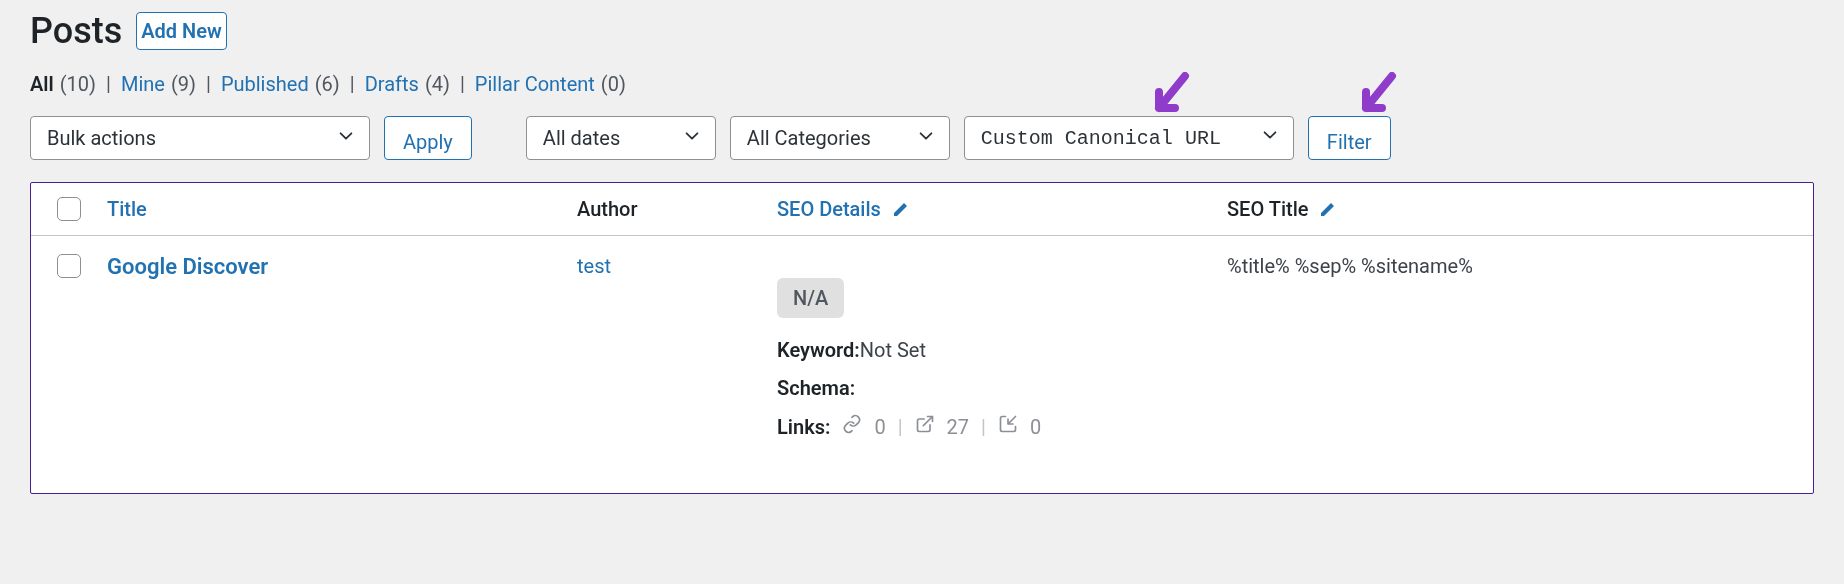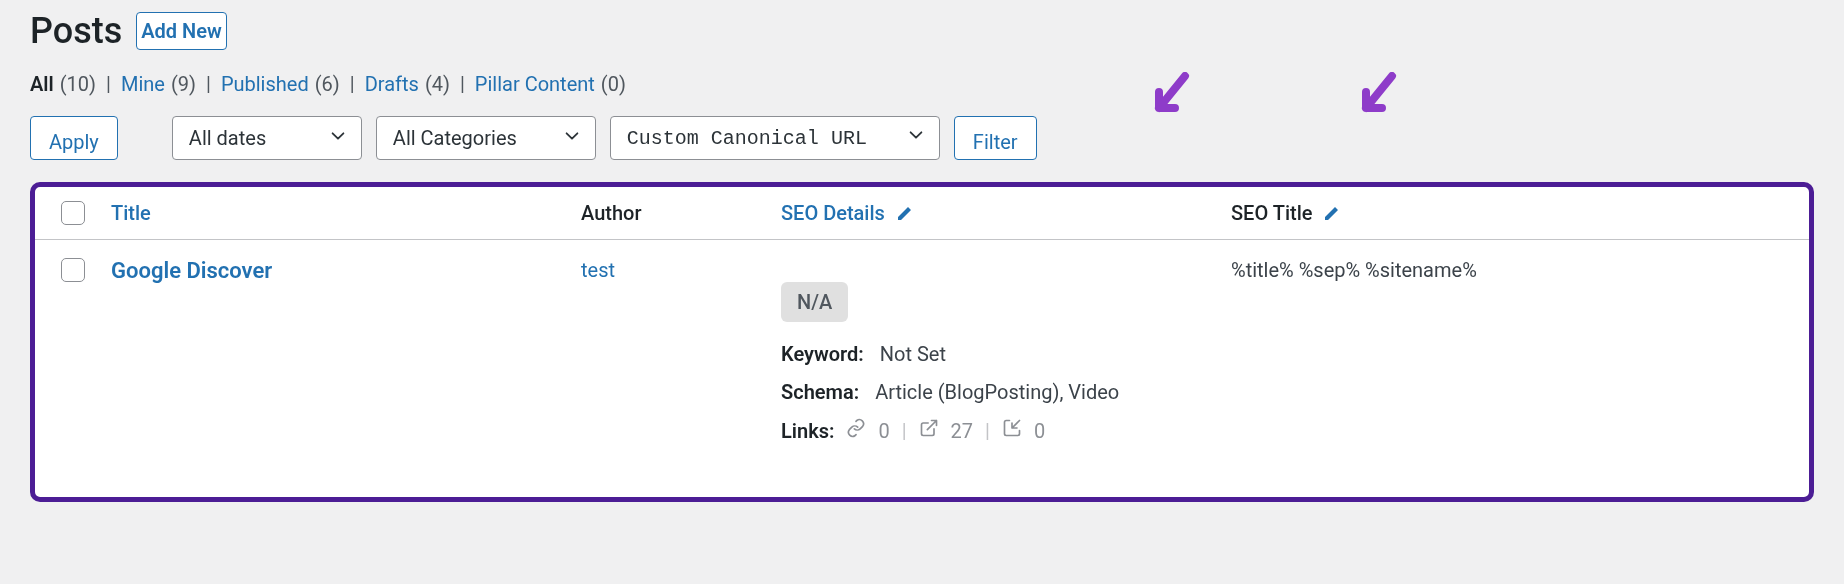--- a/index.html
+++ b/index.html
@@ -90,22 +90,22 @@
 .arrow {
   position: absolute;
   color: #8e3cc9;
 }
 .arrow svg { display: block; }
 .arrow1 { top: -44px; left: 1115px; }
 .arrow2 { top: -44px; left: 1322px; }
 
 .table {
   background: #fff;
-  border: 5px solid #4c1d95;
-  border-radius: 10px;
+  border: 1px solid #4c1d95;
+  border-radius: 2px;
 }
 .thead, .trow {
   display: flex;
   align-items: flex-start;
   padding: 14px 16px;
 }
 .thead {
   border-bottom: 1px solid #c3c4c7;
   align-items: center;
 }
@@ -138,21 +138,21 @@
   font-weight: 500;
   margin-bottom: 20px;
   margin-top: 24px;
 }
 .seo-line {
   font-size: 20px;
   color: #3c434a;
   margin-bottom: 14px;
   display: flex;
   align-items: center;
-  gap: 16px;
+  gap: 0;
   flex-wrap: wrap;
 }
 .seo-line strong { font-weight: 600; color: #1d2327; }
 .link-stats { display: flex; align-items: center; gap: 12px; color: #8c8f94; font-size: 20px; }
 .link-stats .lbl { color: #1d2327; font-weight: 600; }
 .link-stats .v { color: #8c8f94; }
 .link-stats .divider { color: #c3c4c7; }
 .seo-title-val { font-size: 20px; color: #3c434a; }
 .pencil-icon { display: inline-flex; color: #2271b1; cursor: pointer; }
 </style>
@@ -186,20 +186,28 @@
     <svg width="46" height="46" viewBox="0 0 46 46">
         <path d="M40 4 L14 36 M14 36 L14 20 M14 36 L30 36" stroke="#8e3cc9" stroke-width="8" fill="none" stroke-linecap="round" stroke-linejoin="round"></path>
       </svg>
   </div>
   <div class="arrow arrow2">
     <svg width="46" height="46" viewBox="0 0 46 46">
         <path d="M40 4 L14 36 M14 36 L14 20 M14 36 L30 36" stroke="#8e3cc9" stroke-width="8" fill="none" stroke-linecap="round" stroke-linejoin="round"></path>
       </svg>
   </div>
 
+  <div class="select-box wide1">
+    <span>Bulk actions</span>
+    <span class="chev">
+      <svg width="18" height="18" viewBox="0 0 20 20">
+          <path d="M4 7 L10 13 L16 7" stroke="#2c3338" stroke-width="2" fill="none" stroke-linecap="round" stroke-linejoin="round"></path>
+        </svg>
+    </span>
+  </div>
   <button class="btn-secondary">Apply</button>
   <span class="spacer"></span>
   <div class="select-box wide2">
     <span>All dates</span>
     <span class="chev">
       <svg width="18" height="18" viewBox="0 0 20 20">
           <path d="M4 7 L10 13 L16 7" stroke="#2c3338" stroke-width="2" fill="none" stroke-linecap="round" stroke-linejoin="round"></path>
         </svg>
     </span>
   </div>
@@ -262,21 +270,20 @@
       <span class="author">test</span>
     </div>
     <div class="td col-seo">
       <div class="badge">N/A</div>
       <div class="seo-line">
         <strong>Keyword:</strong>
         <span>Not Set</span>
       </div>
       <div class="seo-line">
         <strong>Schema:</strong>
-        <span>Article (BlogPosting), Video</span>
       </div>
       <div class="seo-line link-stats">
         <strong class="lbl">Links:</strong>
         <span>
           <svg width="20" height="20" viewBox="0 0 24 24">
               <path d="M10 13a5 5 0 0 0 7 0l3-3a5 5 0 0 0-7-7l-1 1M14 11a5 5 0 0 0-7 0l-3 3a5 5 0 0 0 7 7l1-1" stroke="#8c8f94" stroke-width="2" fill="none" stroke-linecap="round"></path>
             </svg>
         </span>
         <span class="v">0</span>
         <span class="divider">|</span>

